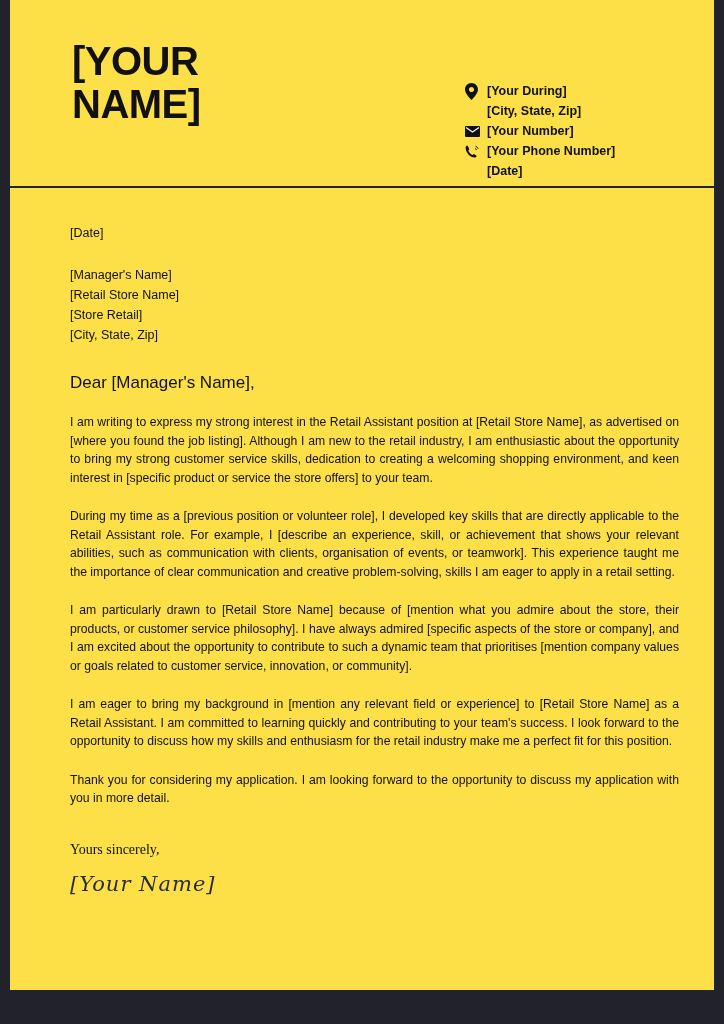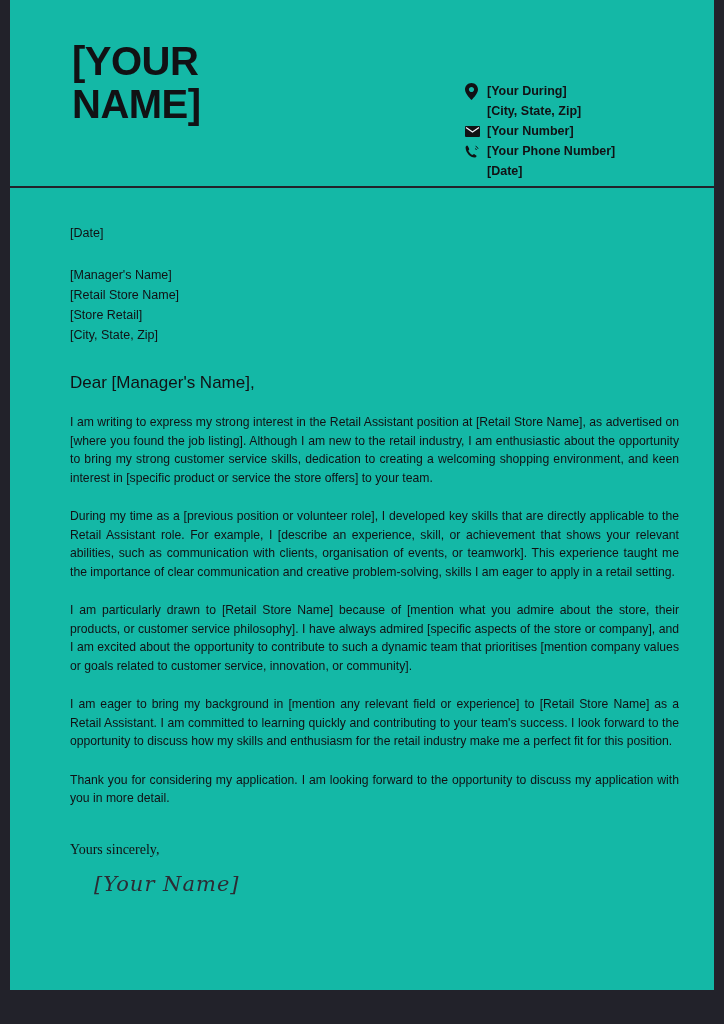--- a/index.html
+++ b/index.html
@@ -35,21 +35,21 @@
     width: 10px;
     height: 1024px;
     background: #22222a;
   }
   .sheet {
     position: absolute;
     left: 10px;
     top: 0;
     width: 704px;
     height: 990px;
-    background: #14b8a6;
+    background: #fde047;
   }
   .bottom-bar {
     position: absolute;
     left: 0;
     bottom: 0;
     width: 724px;
     height: 34px;
     background: #22222a;
   }
   .header {
@@ -135,21 +135,20 @@
     color: #111114;
     font-family: Liberation Serif, serif;
   }
   .signature {
     margin-top: 14px;
     font-size: 21px;
     font-style: italic;
     font-family: "DejaVu Serif", serif;
     color: #2c2c34;
     letter-spacing: 1px;
-    margin-left: 24px;
   }
 </style>
 </head>
 <body>
 
 <div class="page">
   <div class="side-bar-left"></div>
   <div class="side-bar-right"></div>
 
   <div class="sheet">

